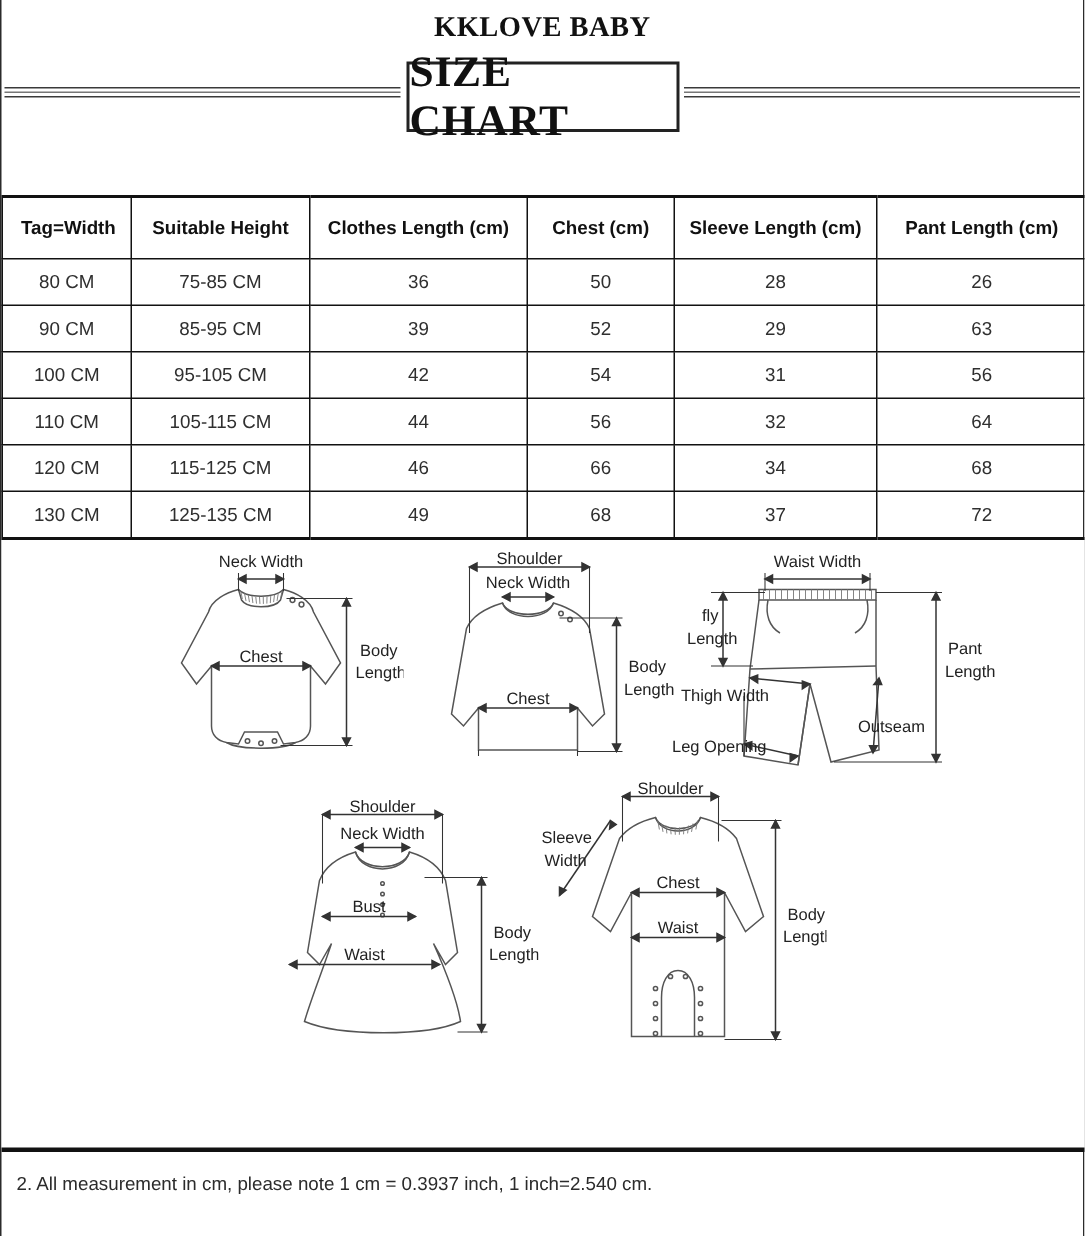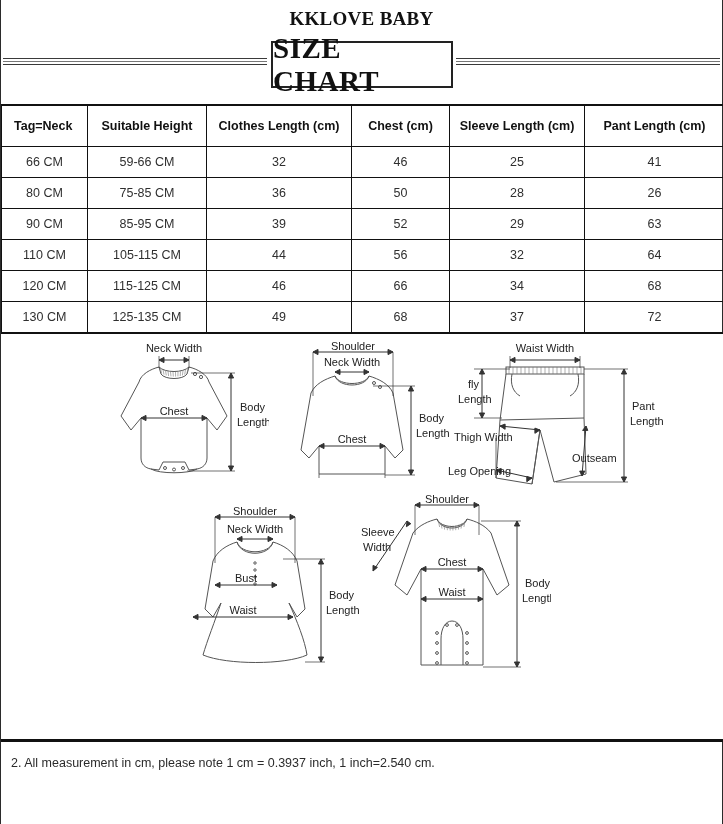--- a/index.html
+++ b/index.html
@@ -21,21 +21,21 @@
     position: relative;
     box-sizing: border-box;
     border-left: 1px solid #2b2b2b;
     border-right: 1px solid #2b2b2b;
     background: #fff;
   }
 
   
   .header {
     position: relative;
-    height: 104px;
+    height: 130px;
   }
   .brand-title {
     position: absolute;
     top: 8px;
     left: 0;
     right: 0;
     text-align: center;
     font-family: "Liberation Serif", serif;
     font-weight: bold;
     font-size: 19px;
@@ -186,52 +186,52 @@
     <colgroup>
       <col class="c1">
         <col class="c2">
         <col class="c3">
       <col class="c4">
         <col class="c5">
         <col class="c6">
     </colgroup>
     <thead>
       <tr>
-        <th class="first-col">Tag=Neck</th>
+        <th class="first-col">Tag=Width</th>
         <th>Suitable Height</th>
         <th>Clothes Length (cm)</th>
         <th>Chest (cm)</th>
         <th>Sleeve Length (cm)</th>
         <th>Pant Length (cm)</th>
       </tr>
     </thead>
     <tbody>
-      <tr>
-        <td>66 CM</td>
-        <td>59-66 CM</td>
-        <td>32</td>
-        <td>46</td>
-        <td>25</td>
-        <td>41</td>
-      </tr>
       <tr>
         <td>80 CM</td>
         <td>75-85 CM</td>
         <td>36</td>
         <td>50</td>
         <td>28</td>
         <td>26</td>
       </tr>
       <tr>
         <td>90 CM</td>
         <td>85-95 CM</td>
         <td>39</td>
         <td>52</td>
         <td>29</td>
         <td>63</td>
+      </tr>
+      <tr>
+        <td>100 CM</td>
+        <td>95-105 CM</td>
+        <td>42</td>
+        <td>54</td>
+        <td>31</td>
+        <td>56</td>
       </tr>
       <tr>
         <td>110 CM</td>
         <td>105-115 CM</td>
         <td>44</td>
         <td>56</td>
         <td>32</td>
         <td>64</td>
       </tr>
       <tr>

